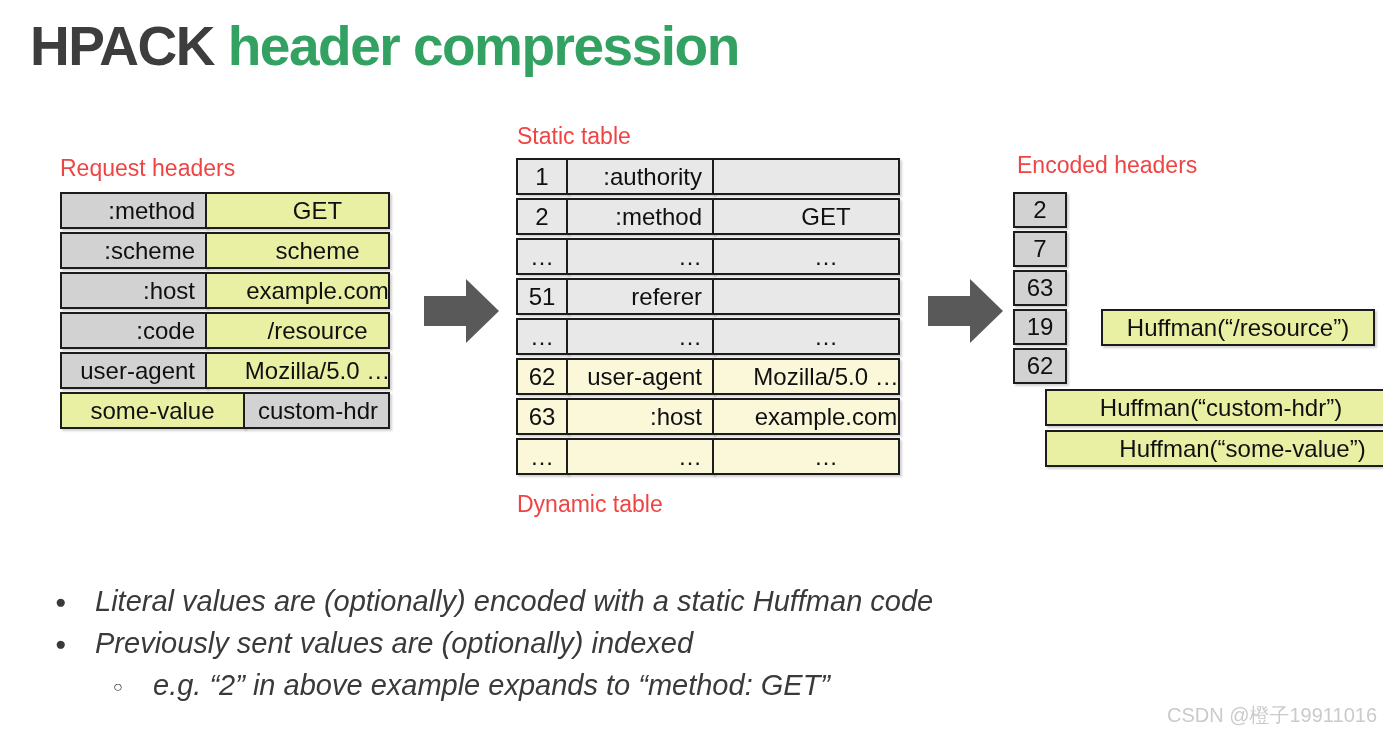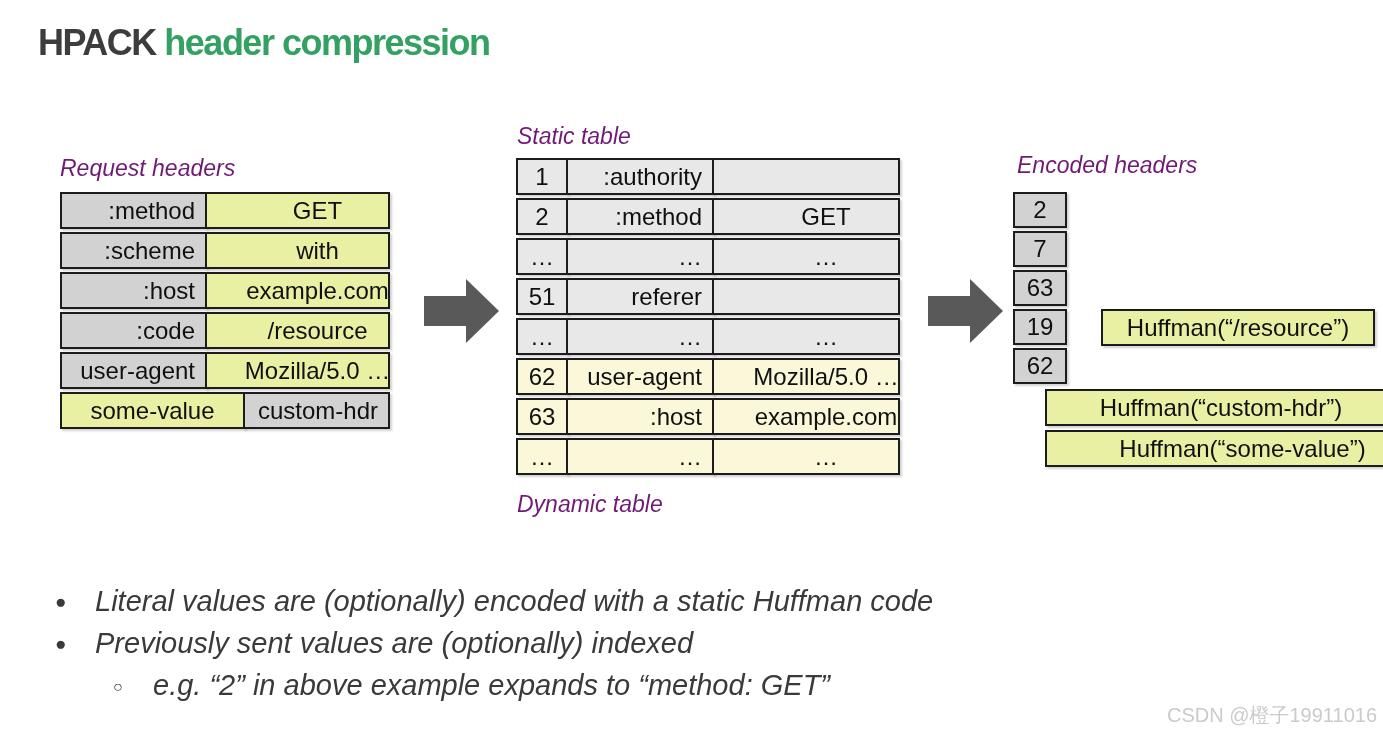--- a/index.html
+++ b/index.html
@@ -4,29 +4,29 @@
 <style>
   html,body{margin:0;padding:0;background:#ffffff;}
   .slide{
     position:relative;
     width:1383px;height:734px;
     background:#ffffff;
     font-family:"Liberation Sans", sans-serif;
     overflow:hidden;
   }
   .title{
-    position:absolute;left:30px;top:14px;margin:8px;
-    font-size:36px;font-weight:bold;letter-spacing:-1.5px;
+    position:absolute;left:30px;top:14px;margin:0;
+    font-size:55px;font-weight:bold;letter-spacing:-1.5px;
     color:var(--title-dark,#3d3d3d);
     white-space:nowrap;
   }
   .t-green{color:var(--title-green,#33a161);}
   .lbl{
     position:absolute;
-    font-style:italic;font-size:23px;color:#701a75;
+    font-size:23px;color:#ef4444;
     white-space:nowrap;
   }
   .tbl{position:absolute;}
   .row{display:flex;margin-bottom:3px;}
   .cell{
     box-sizing:border-box;
     border:2px solid var(--border,#1c1c1c);
     height:37px;
     display:flex;align-items:center;justify-content:center;
     font-size:24px;color:#101010;
@@ -78,21 +78,21 @@
   <h1 class="title"><span class="t-dark">HPACK </span><span class="t-green">header compression</span></h1>
 
   <div class="lbl" style="left:60px;top:155px">Request headers</div>
   <div class="tbl req" style="left:60px;top:192px">
     <div class="row">
       <div class="cell bg-gray al-r c-name">:method</div>
       <div class="cell bg-green al-c c-val">GET</div>
     </div>
     <div class="row">
       <div class="cell bg-gray al-r c-name">:scheme</div>
-      <div class="cell bg-green al-c c-val">with</div>
+      <div class="cell bg-green al-c c-val">scheme</div>
     </div>
     <div class="row">
       <div class="cell bg-gray al-r c-name">:host</div>
       <div class="cell bg-green al-c c-val">example.com</div>
     </div>
     <div class="row">
       <div class="cell bg-gray al-r c-name">:code</div>
       <div class="cell bg-green al-c c-val">/resource</div>
     </div>
     <div class="row">

